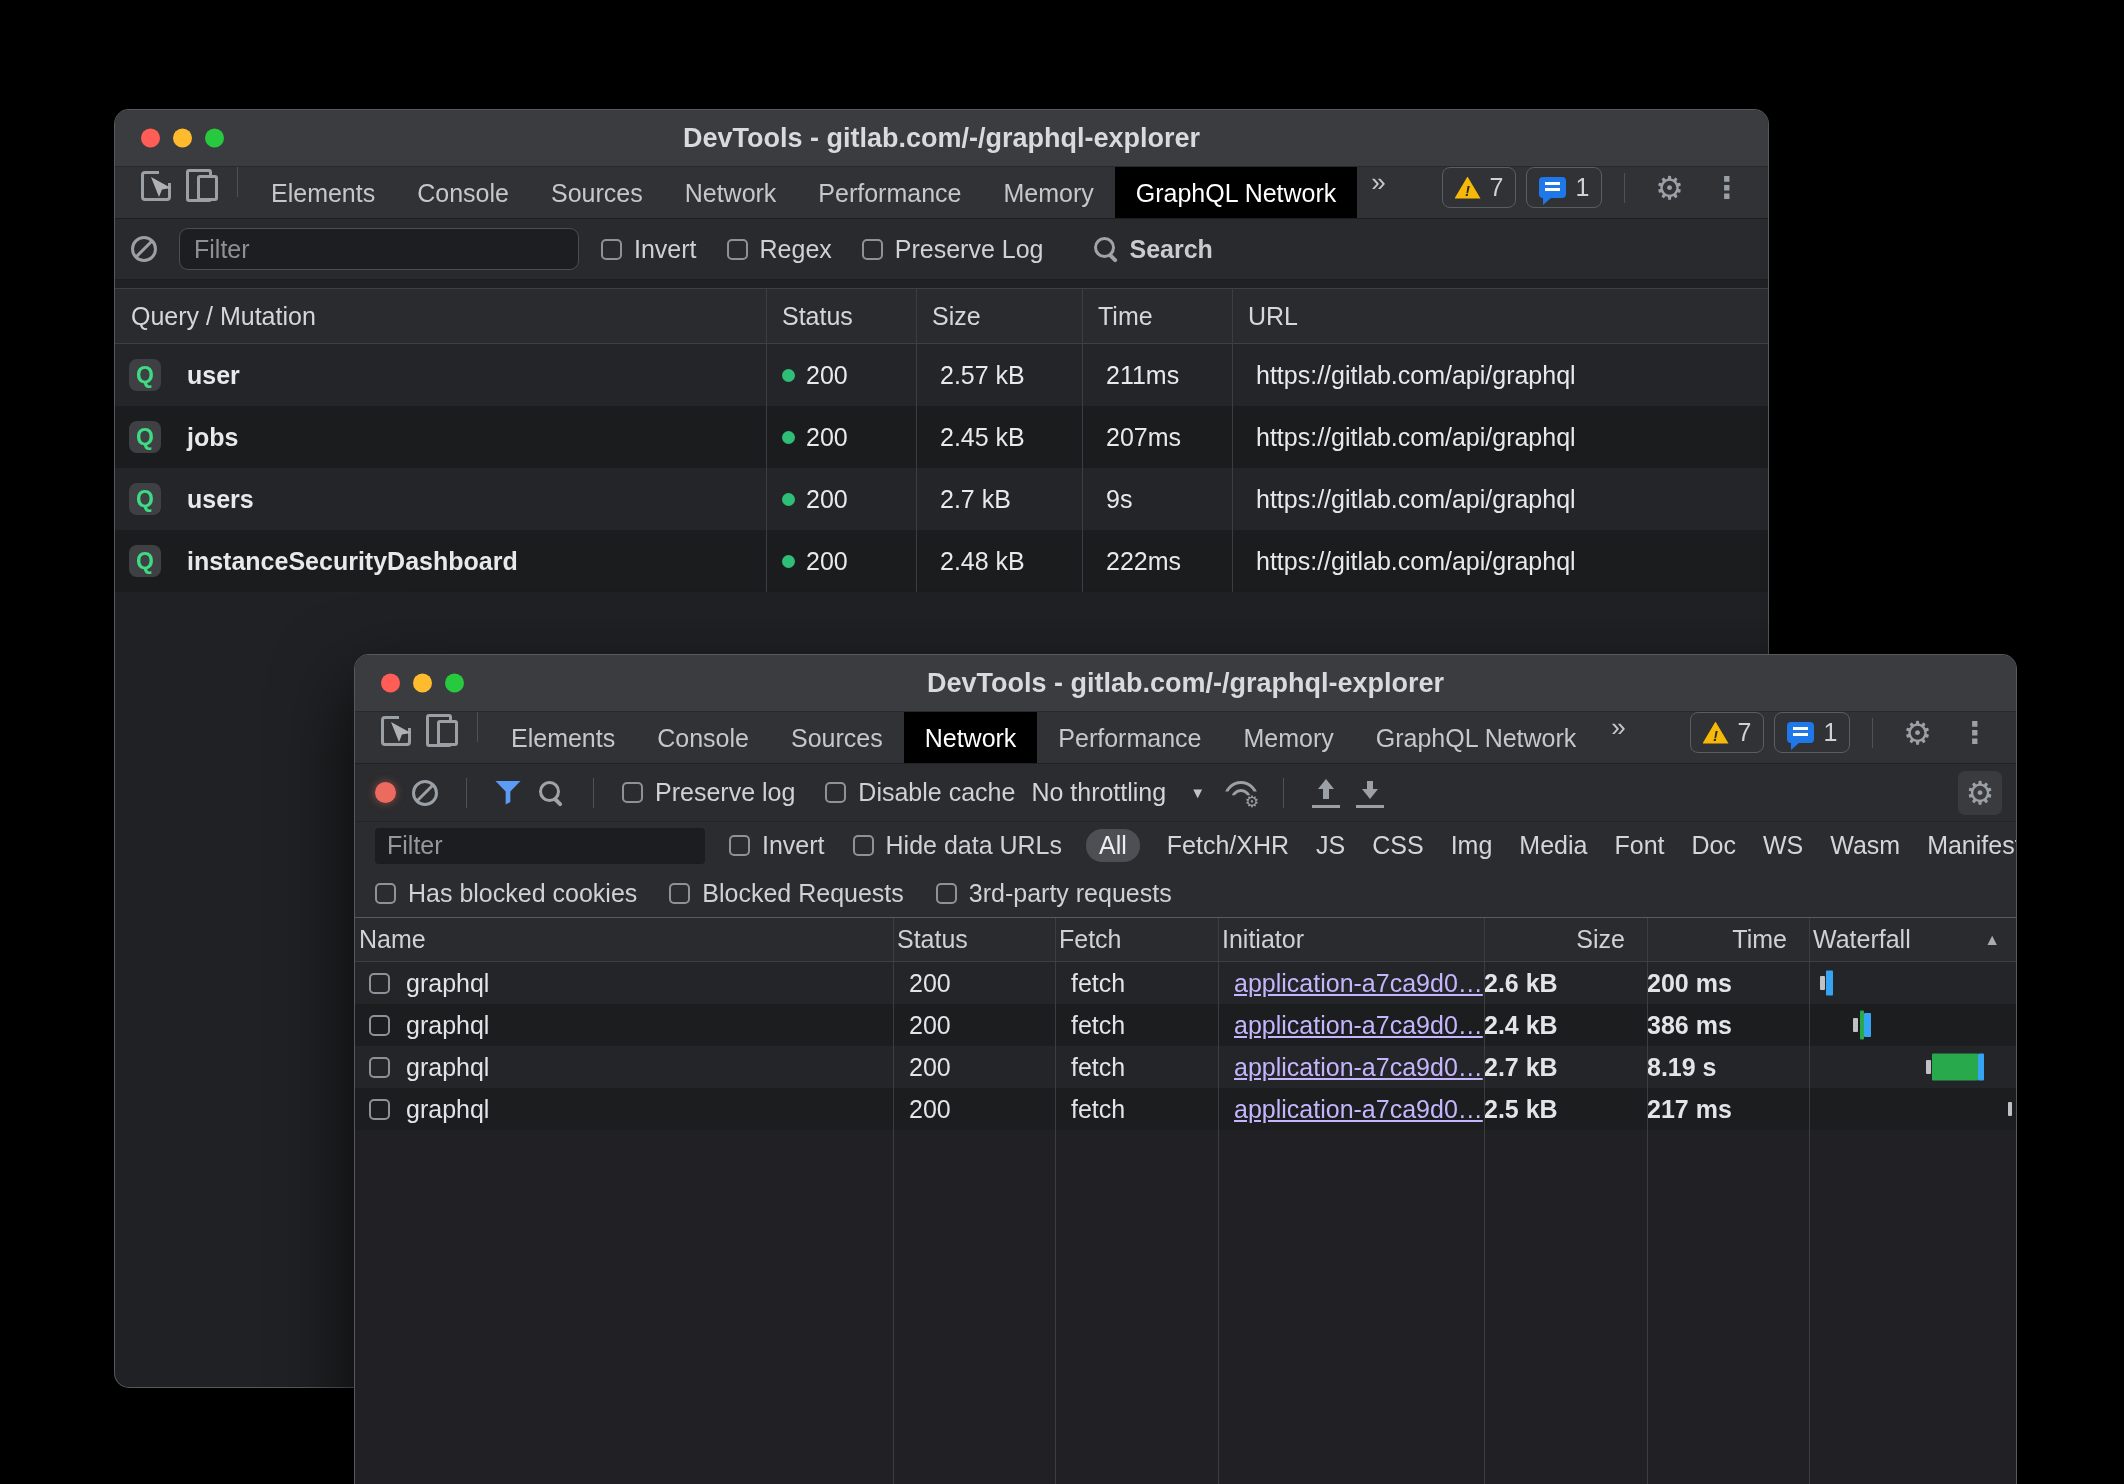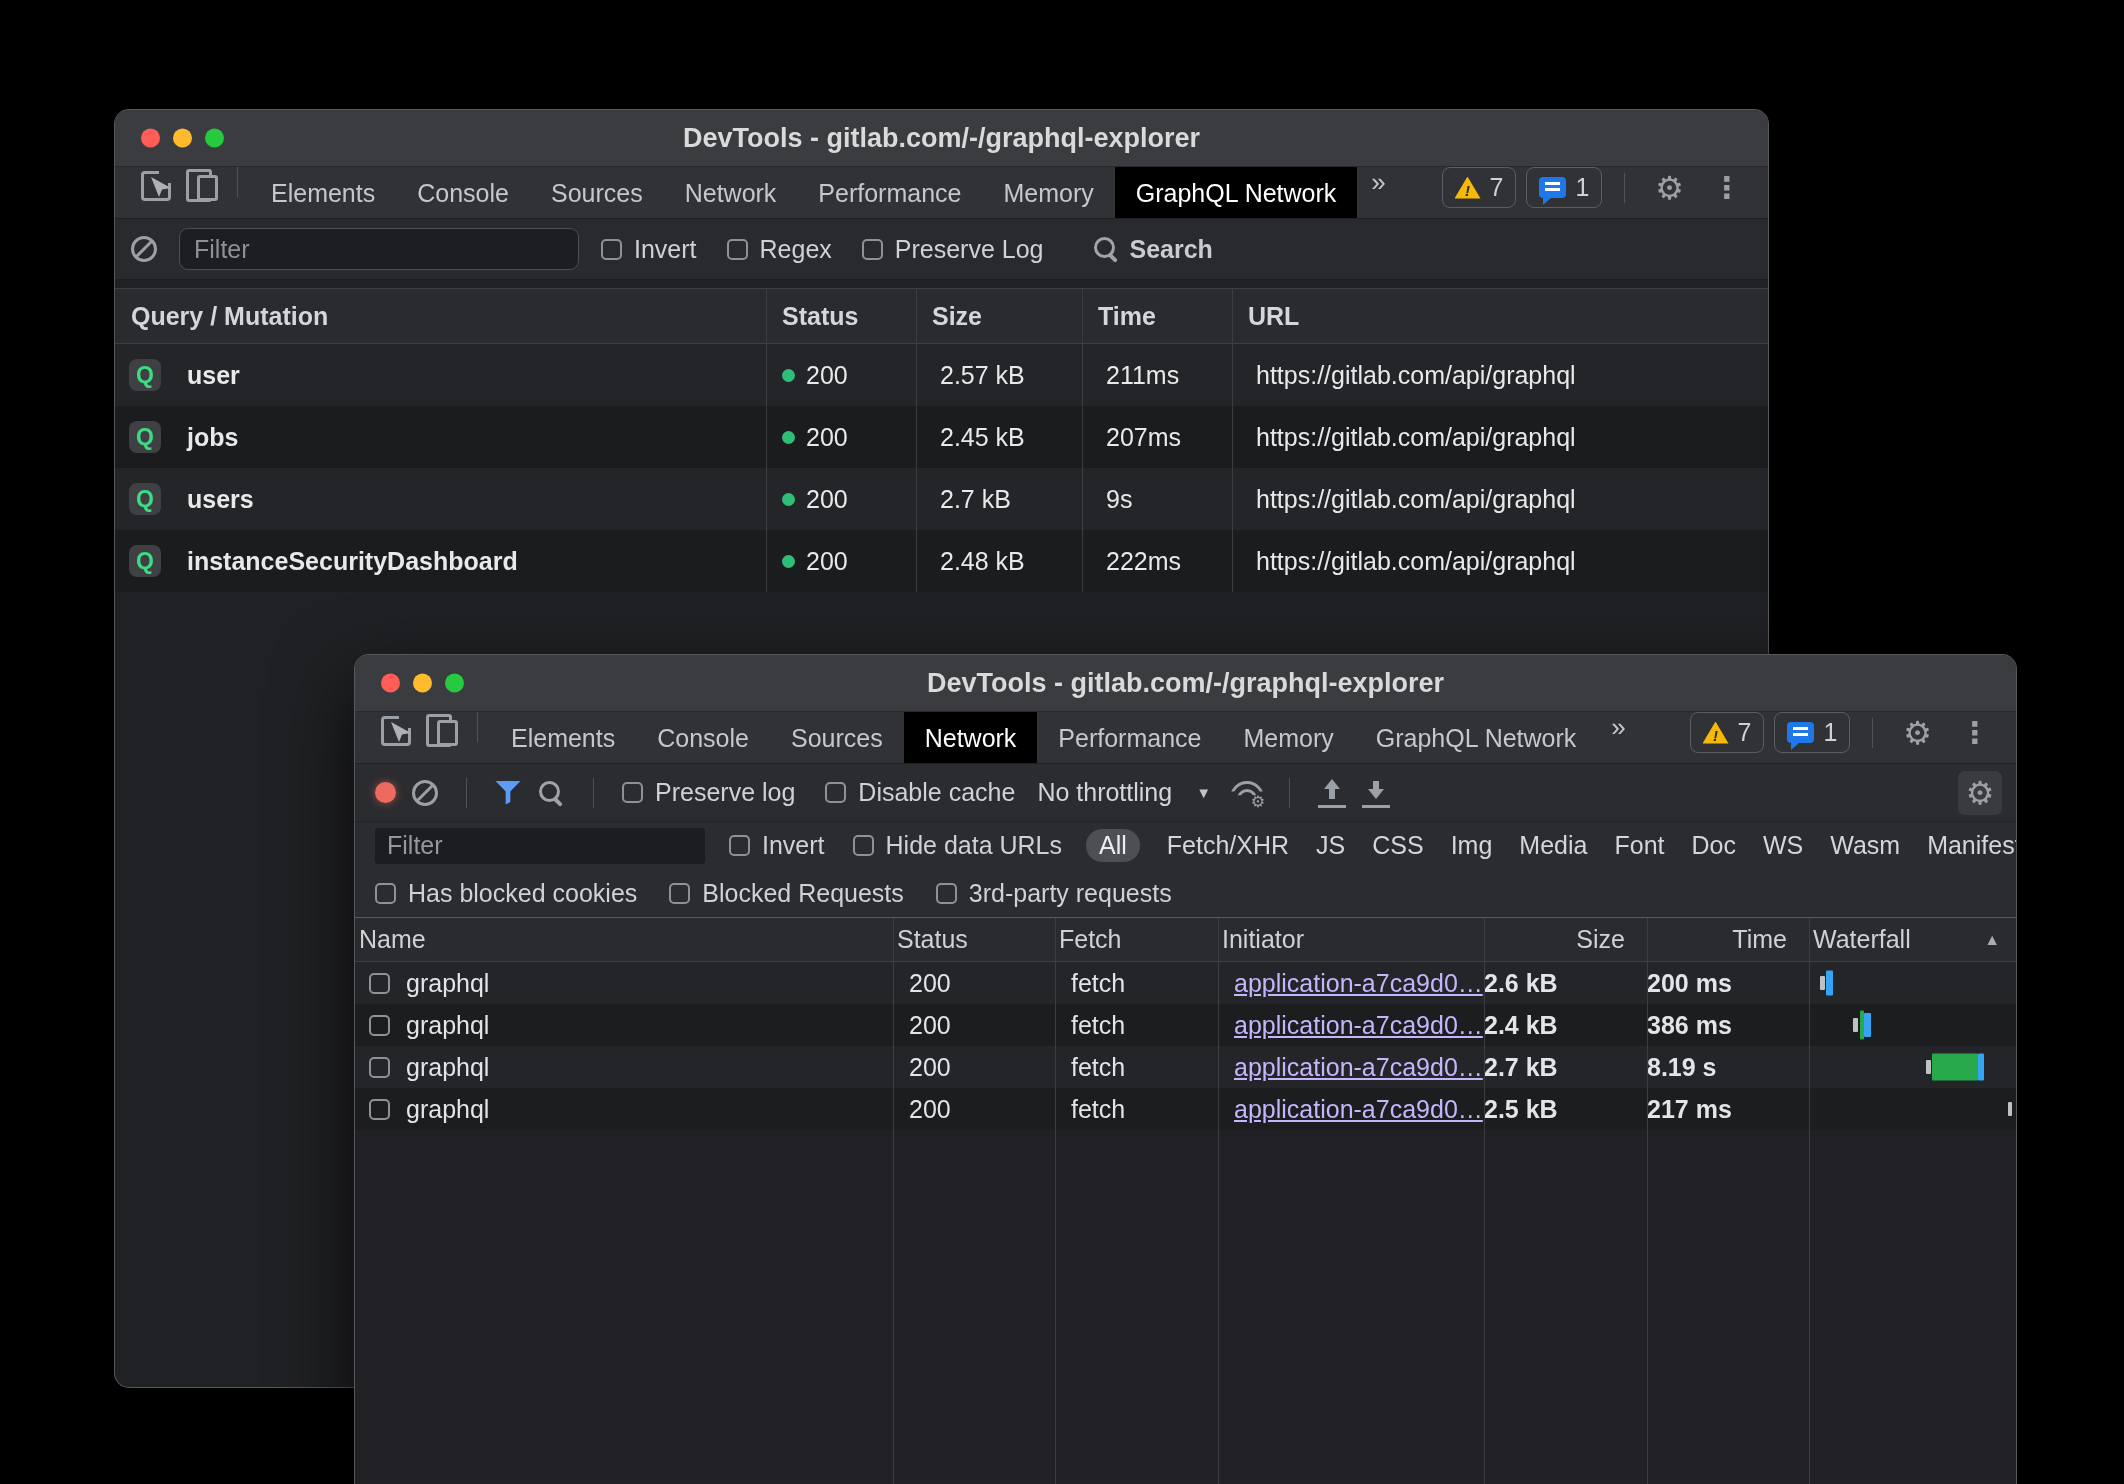--- a/index.html
+++ b/index.html
@@ -73,41 +73,41 @@
   .gql-filterbar { height:62px; background:#292a2d; border-top:1px solid #1d1e20; border-bottom:1px solid #1d1e20;
                    display:flex; align-items:center; padding-left:16px; gap:22px; }
   .gql-filter-input { width:400px; height:42px; background:#1d1e21; border:1px solid #4d4e52; border-radius:9px;
                       color:#e8eaec; font-size:25px; padding:0 14px; outline:none; }
   .gql-filter-input::placeholder { color:#8d9095; }
   .search-toggle { display:flex; align-items:center; gap:10px; font-size:25px; font-weight:bold; color:#c9cbce; margin-left:26px; }
 
   .gql-table { position:relative; margin-top:8px; }
   .gql-grid { display:grid; grid-template-columns:651px 150px 166px 150px 1fr; align-items:center; }
   .gql-header { height:56px; background:#2a2b2e; border-top:1px solid #3f4043; border-bottom:1px solid #3f4043;
-                font-weight:bold; font-size:25px; color:#d4d6d9; }
+                font-weight:normal; font-size:25px; color:#d4d6d9; }
   .gql-header > div { padding-left:16px; }
   .gql-row { height:62px; font-size:25px; color:#e7e9eb; }
   .gql-row.odd  { background:#242528; }
   .gql-row.even { background:#1b1c1e; }
   .gql-name-cell { display:flex; align-items:center; padding-left:14px; }
   .q-badge { width:32px; height:32px; border-radius:8px; background:#3f4043; color:#3ddc84;
              font-weight:bold; font-size:23px; display:flex; align-items:center; justify-content:center; flex:none; }
   .q-name { margin-left:26px; font-weight:bold; }
   .status-cell { display:flex; align-items:center; padding-left:16px; gap:11px; }
   .status-dot { width:13px; height:13px; border-radius:50%; background:#2fbe77; flex:none; }
   .plain-cell { padding-left:24px; white-space:nowrap; overflow:hidden; }
   .col-line { position:absolute; top:0; bottom:0; width:1px; background:#3c3d41; }
 
   
   .net-toolbar { height:58px; background:#2b2c2f; border-top:1px solid #202124; display:flex; align-items:center;
                  padding:0 14px 0 20px; gap:16px; flex:none; }
   .record-dot { width:21px; height:21px; border-radius:50%; background:#ec6a5e; box-shadow:0 0 8px rgba(236,106,94,.55); flex:none; }
   .funnel-icon { width:26px; height:24px; background:#5c9cf5;
                  clip-path:polygon(0 0,100% 0,59% 46%,59% 90%,41% 100%,41% 46%); flex:none; }
-  .throttle { display:flex; align-items:center; gap:24px; margin-left:6px; }
+  .throttle { display:flex; align-items:center; gap:24px; margin-left:0; }
   .throttle-label { font-size:25px; color:#d3d5d8; }
   .caret { font-size:15px; color:#bfc2c6; }
   .wifi-icon { position:relative; width:34px; height:28px; flex:none; }
   .wifi-icon::before { content:""; position:absolute; left:3px; top:2px; width:28px; height:28px;
                        border:3px solid #9aa0a6; border-radius:50%; clip-path:polygon(0 0,100% 0,100% 32%,0 32%); }
   .wifi-icon::after { content:""; position:absolute; left:10px; top:10px; width:14px; height:14px;
                       border:3px solid #9aa0a6; border-radius:50%; clip-path:polygon(0 0,100% 0,100% 34%,0 34%); }
   .wifi-gear { position:absolute; right:-4px; bottom:-4px; font-size:16px; color:#9aa0a6; }
   .har-icon { position:relative; width:28px; height:30px; border-bottom:3px solid #9aa0a6; flex:none; }
   .har-icon.up::before { content:""; position:absolute; left:50%; top:1px; transform:translateX(-50%);

